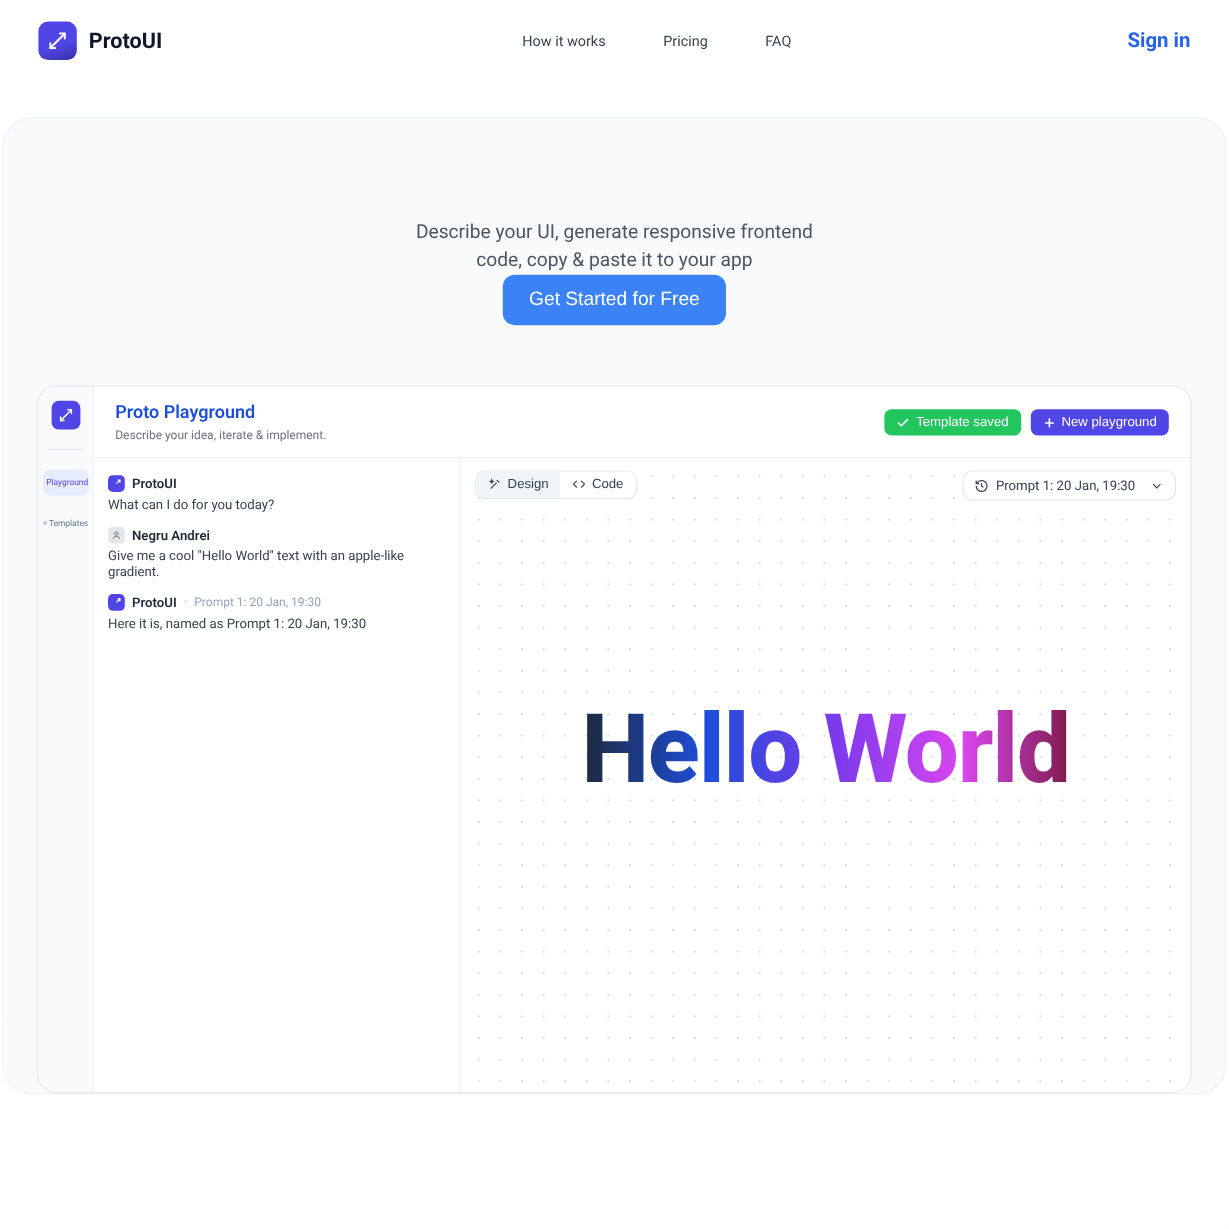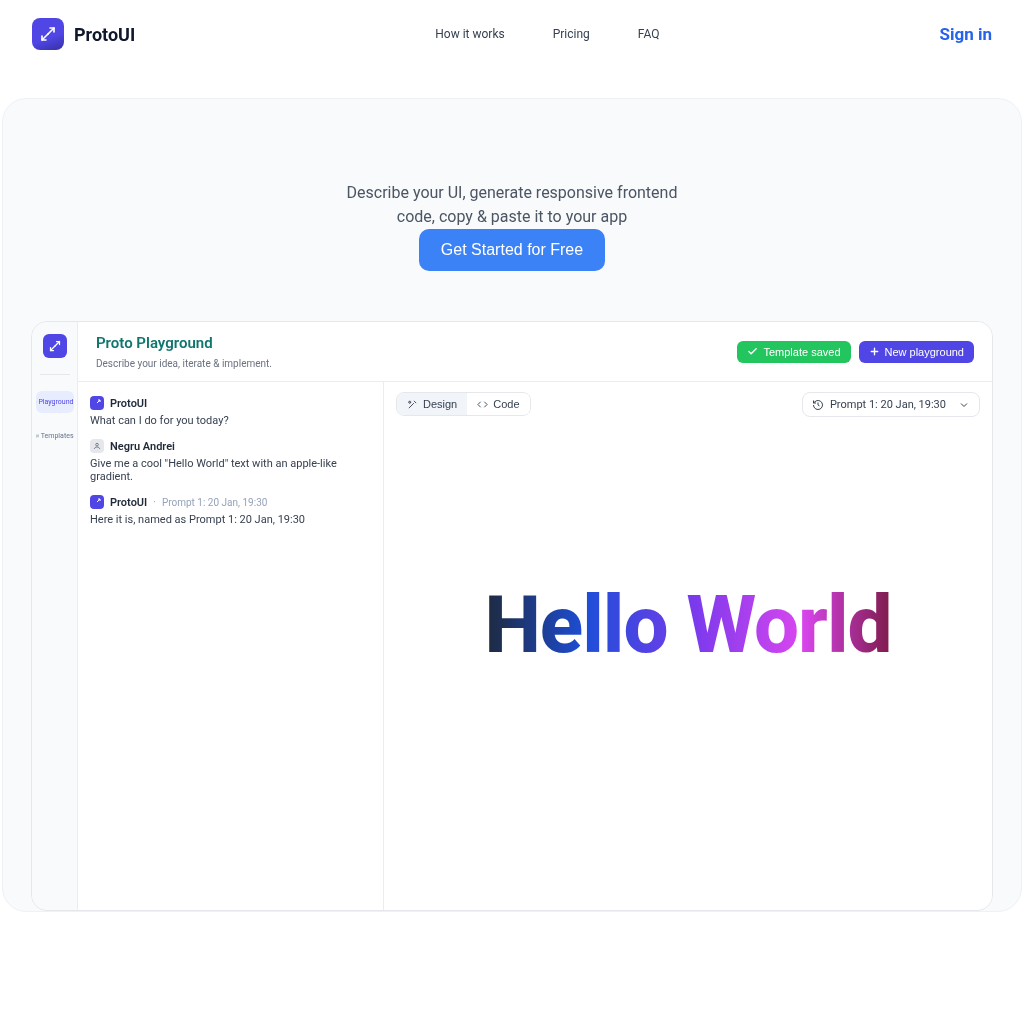--- a/index.html
+++ b/index.html
@@ -19,38 +19,38 @@
 .cta{display:inline-block;background:#3b82f6;color:#fff;border:none;padding:12px 22px;border-radius:10px;font-size:16px;cursor:pointer}
 .app{margin:50px 8px 0;background:#f6f8fb;border:1px solid #e5e7eb;border-radius:16px;display:flex;height:590px;overflow:hidden}
 .sidebar{width:46px;background:#f8fafc;border-right:1px solid #e9edf3;display:flex;flex-direction:column;align-items:center;padding-top:12px;gap:12px}
 .sidebar-logo{width:24px;height:24px;background:#4f46e5;border-radius:6px;display:flex;align-items:center;justify-content:center}
 .sidebar-divider{width:30px;height:1px;background:#e5e7eb;margin:4px 0}
 .sidebar-item{width:38px;display:flex;flex-direction:row;align-items:center;gap:2px;padding:4px 0;border-radius:6px;font-size:7px;color:#64748b;cursor:pointer}
 .sidebar-item.active{background:#e8ecff;color:#4f46e5}
 .sidebar-item svg{width:14px;height:14px}
 .main{flex:1;display:flex;flex-direction:column}
 .topbar{display:flex;align-items:center;padding:12px 18px;border-bottom:1px solid #e9edf3;background:#fff}
-.topbar-title{font-size:15px;font-weight:600;color:#0f766e}
+.topbar-title{font-size:15px;font-weight:600;color:#1d4ed8}
 .topbar-sub{font-size:10px;color:#6b7280;margin-top:6px}
 .topbar-actions{margin-left:auto;display:flex;gap:8px}
-.pill{display:inline-flex;align-items:flex-start;gap:5px;padding:5px 10px;border-radius:6px;font-size:11px;font-weight:500;cursor:pointer;border:none}
+.pill{display:inline-flex;align-items:flex-end;gap:5px;padding:5px 10px;border-radius:6px;font-size:11px;font-weight:500;cursor:pointer;border:none}
 .pill-green{background:#22c55e;color:#fff}
 .pill-blue{background:#4f46e5;color:#fff}
 .workspace{flex:1;display:flex}
 .chat{width:306px;border-right:1px solid #e9edf3;background:#fff;padding:14px 12px;font-size:11px;color:#334155}
 .msg{margin-bottom:12px}
 .msg-head{display:flex;align-items:center;gap:6px;margin-bottom:4px}
 .msg-head .avatar{width:14px;height:14px;border-radius:4px;background:#4f46e5;display:inline-flex;align-items:center;justify-content:center}
 .msg-head .avatar.user{background:#e5e7eb}
 .msg-head .name{font-weight:600;font-size:11px;color:#1f2937}
 .msg-head .meta{color:#94a3b8;font-size:10px}
 .msg-body{font-size:11px;color:#374151}
 .canvas{flex:1;position:relative;background:#fff;background-image:radial-gradient(#d7dce3 0.6px,transparent 0.6px);background-size:18px 18px;background-position:6px 6px}
 .canvas-toolbar{position:absolute;top:10px;left:12px;display:flex;gap:0;border:1px solid #e5e7eb;border-radius:8px;overflow:hidden;background:#fff}
-.canvas-tab{display:inline-flex;align-items:center;gap:5px;padding:5px 10px;font-size:11px;color:#374151;cursor:pointer;background:#fff;border:none}
+.canvas-tab{display:inline-flex;gap:5px;padding:5px 10px;font-size:11px;color:#374151;cursor:pointer;background:#fff;border:none}
 .canvas-tab.active{background:#f1f5f9}
 .canvas-select{position:absolute;top:10px;right:12px;border:1px solid #e5e7eb;border-radius:8px;background:#fff;padding:5px 9px;display:flex;align-items:center;gap:6px;font-size:11px;color:#374151;cursor:pointer}
 .hello{position:absolute;left:50%;top:46%;transform:translate(-50%,-50%);font-size:80px;font-weight:800;letter-spacing:-1px;background:linear-gradient(90deg,#1e293b 0%,#1d4ed8 25%,#7c3aed 52%,#d946ef 78%,#7e1b4b 100%);-webkit-background-clip:text;background-clip:text;color:transparent;white-space:nowrap}
 </style>
 </head>
 <body>
 
 <header class="header">
   <div class="brand">
     <div class="brand-icon">

